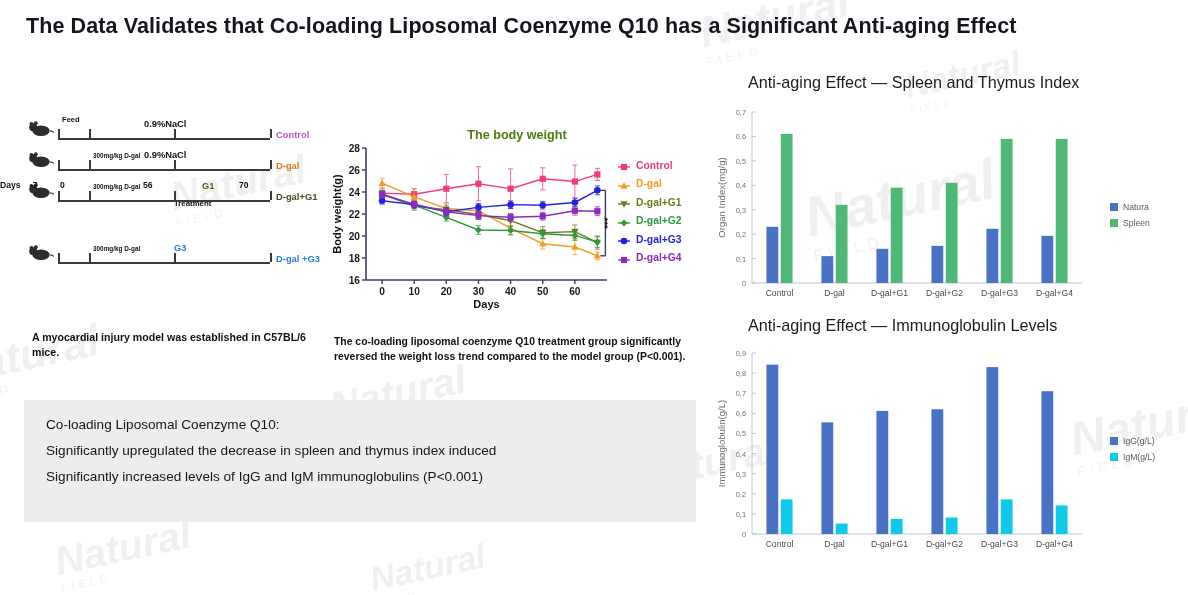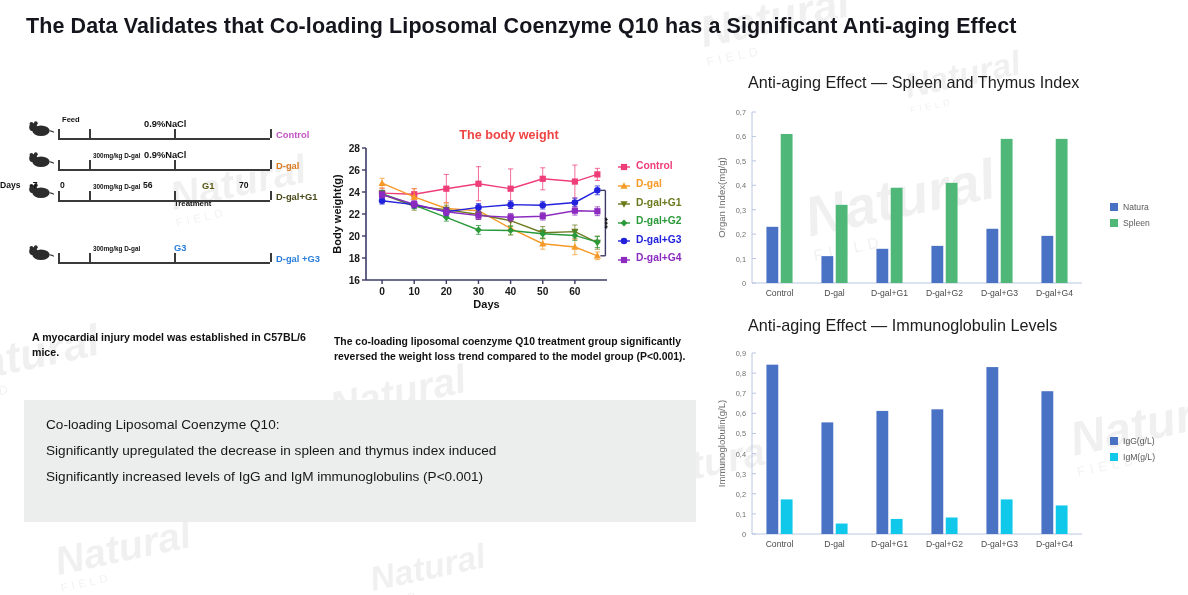--- a/index.html
+++ b/index.html
@@ -52,22 +52,22 @@
   }
   .lbl-treat {
     position:absolute; left:148px; top:50px; font-size:7.8px; font-weight:bold; color:#111;
   }
   #daysrow { position:absolute; left:0; top:180px; width:300px; height:14px; }
   #daysrow .d { position:absolute; font-size:8.6px; font-weight:bold; color:#111; }
 
   
   #lineWrap { position:absolute; left:330px; top:128px; width:372px; height:190px; }
   #lineTitle {
-    position:absolute; left:64px; top:0; width:230px; text-align:center;
-    font-size:12.6px; font-weight:bold; color:#ef4444;
+    position:absolute; left:72px; top:0; width:230px; text-align:center;
+    font-size:12.6px; font-weight:bold; color:#4d7c0f;
   }
   #lineSvg { position:absolute; left:0; top:14px; }
   #lineLegend { position:absolute; left:288px; top:28px; }
   .lg-item { display:flex; align-items:center; height:18.5px; }
   .lg-mk { width:12px; height:12px; margin-right:6px; position:relative; }
   .lg-tx { font-size:10.3px; font-weight:bold; white-space:nowrap; }
 
   
   #capLeft {
     position:absolute; left:32px; top:330px; width:285px;

